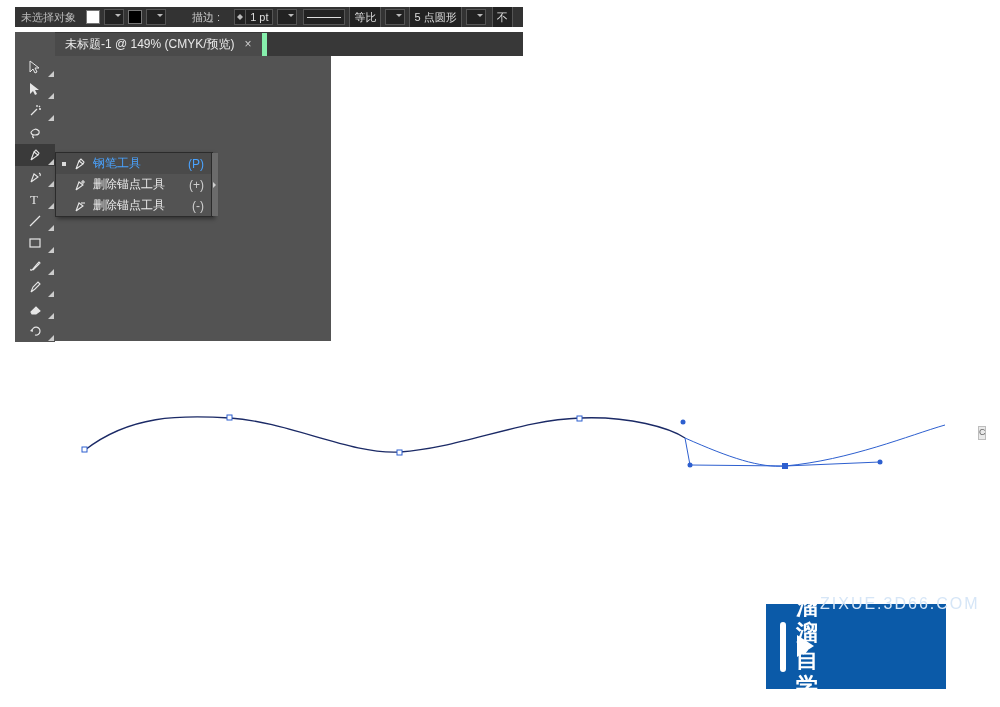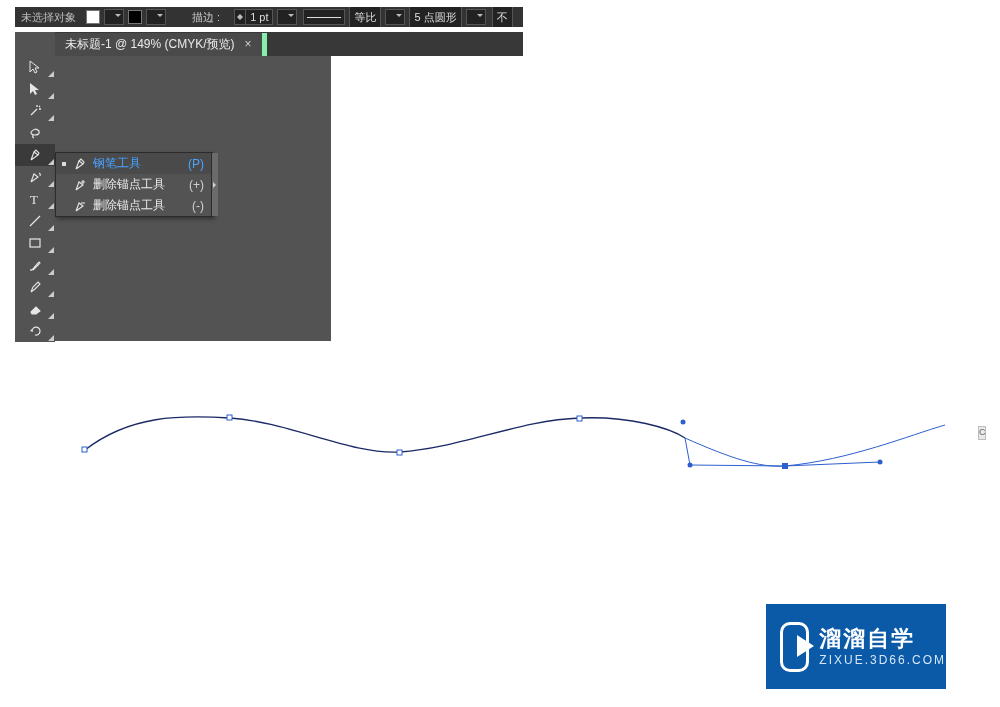--- a/index.html
+++ b/index.html
@@ -312,30 +312,31 @@
   }
   .watermark .play::after {
     content: "";
     position: absolute;
     left: 14px; top: 10px;
     border: 11px solid transparent;
     border-left: 17px solid #ffffff;
   }
   .watermark .txts {
     display: flex;
-    flex-direction: column;
+    flex-direction: row;
     line-height: 1.2;
+    text-align: center;
   }
   .watermark .big {
     font-size: 22px;
     font-weight: bold;
     letter-spacing: 2px;
   }
   .watermark .small {
-    font-size: 12px;
+    font-size: 16px;
     letter-spacing: 2px;
     color: #d6e6f7;
   }
 
   
   .edge-mark {
     position: absolute;
     right: 14px;
     top: 426px;
     width: 6px;

